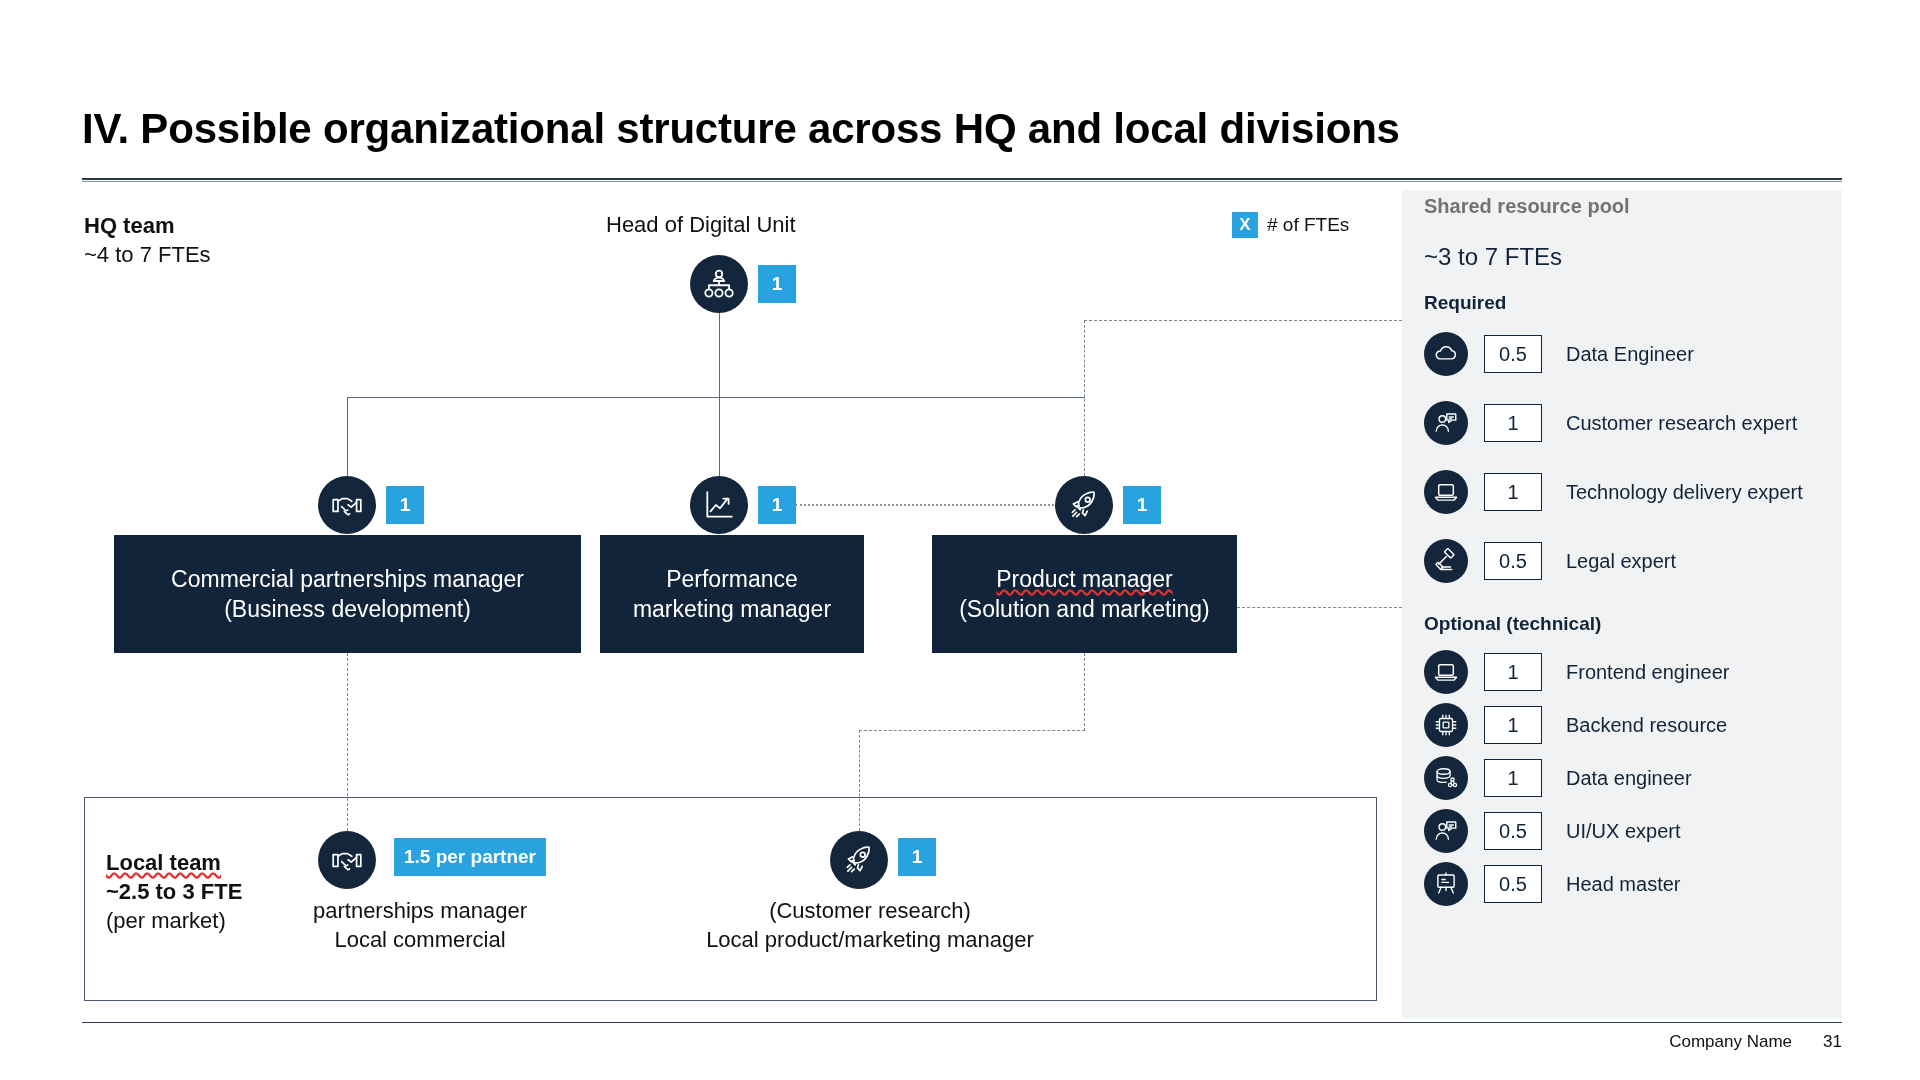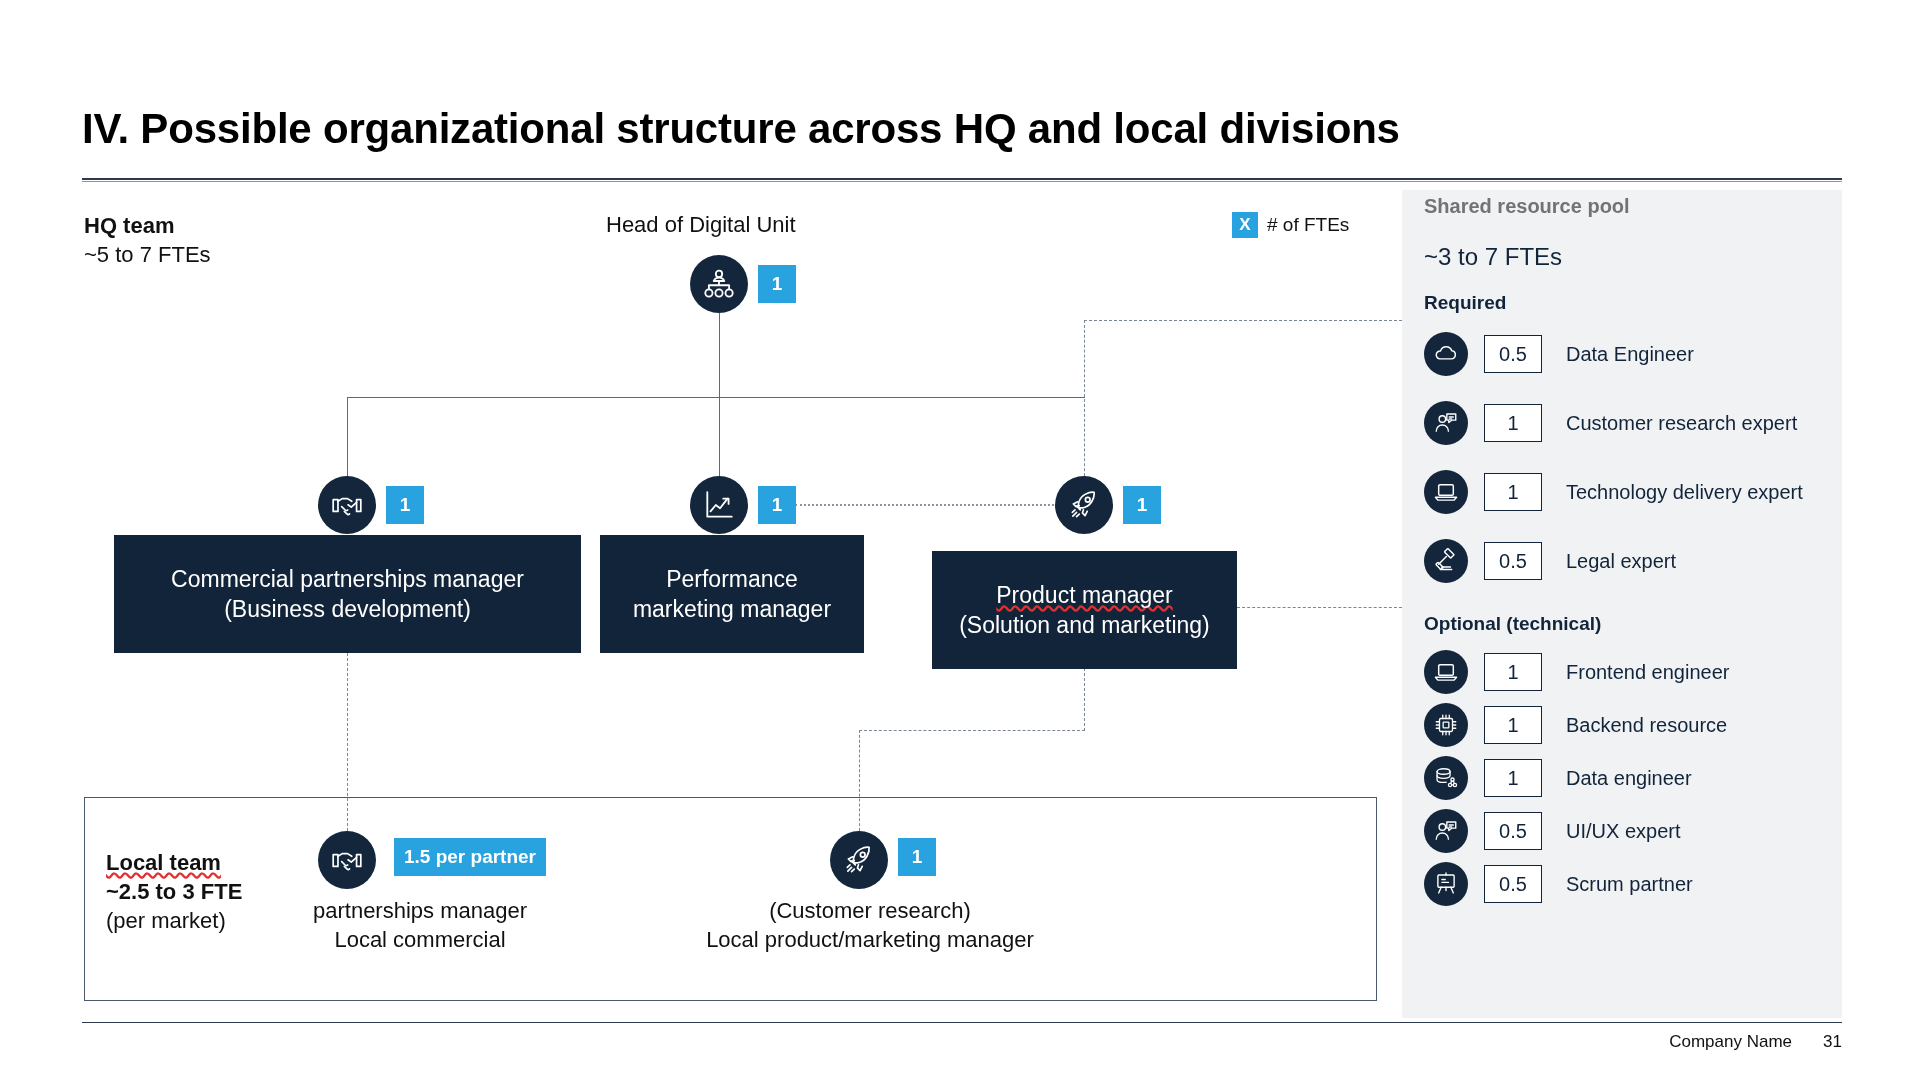--- a/index.html
+++ b/index.html
@@ -133,21 +133,21 @@
   <div class="title">IV. Possible organizational structure across HQ and local divisions</div>
   <div class="title-rule"></div>
 
   <div class="legend">
     <div class="legend-swatch">X</div>
     <div class="legend-text"># of FTEs</div>
   </div>
 
   <div class="hq-label">
     <div class="l1">HQ team</div>
-    <div class="l2">~5 to 7 FTEs</div>
+    <div class="l2">~4 to 7 FTEs</div>
   </div>
 
   <div class="head-title">Head of Digital Unit</div>
 
   <div class="node-icon" style="left:690px; top:255px;">
     <svg viewBox="0 0 32 32" fill="none" stroke="#fff" stroke-width="1.7" stroke-linecap="round" stroke-linejoin="round">
       <circle cx="16" cy="6.5" r="3"></circle>
       <path d="M11 13.2c.8-2 2.7-3.2 5-3.2s4.2 1.2 5 3.2z"></path>
       <path d="M16 13.6v3.6M6.5 21v-3.8h19V21"></path>
       <circle cx="6.5" cy="24.5" r="3.4"></circle>
@@ -204,21 +204,21 @@
   <div class="node-icon" style="left:1055px; top:476px;">
     <svg viewBox="0 0 32 32" fill="none" stroke="#fff" stroke-width="1.6" stroke-linecap="round" stroke-linejoin="round">
       <path d="M13.5 19.5C10 16 12 8.5 18 5c4.5-2.5 8.5-2 8.5-2s.5 4-2 8.5c-3.5 6-11 8-14.5 4.5z" transform="translate(-1 1)"></path>
       <path d="M11.5 16.5l-3 1-2.5-2.5 4-2"></path>
       <path d="M15.5 20.5l-1 3 2.5 2.5 2-4"></path>
       <path d="M9 23l-3.5 3.5M7.5 20.5L5 23M11.5 24.5L9 27"></path>
       <circle cx="19.5" cy="11" r="2.2"></circle>
     </svg>
   </div>
   <div class="badge" style="left:1123px; top:486px;">1</div>
-  <div class="rolebox" style="left:932px; top:535px; width:305px; height:118px; flex-direction:column;margin-top:16px;">
+  <div class="rolebox" style="left:932px; top:535px; width:305px; height:118px; flex-direction:column;">
     <div><span class="spell">Product manager</span></div>
     <div>(Solution and marketing)</div>
   </div>
 
   <div class="local-box"></div>
   <div class="local-label">
     <div class="b"><span class="spell">Local team</span></div>
     <div class="b">~2.5 to 3 FTE</div>
     <div class="n">(per market)</div>
   </div>
@@ -363,21 +363,21 @@
   <div class="res-row" style="top:862px;">
     <div class="res-ic">
       <svg viewBox="0 0 32 32" fill="none" stroke="#fff" stroke-width="1.7" stroke-linecap="round" stroke-linejoin="round">
         <rect x="6" y="5" width="20" height="15" rx="1.2"></rect>
         <path d="M16 2.5V5"></path>
         <path d="M10 20l-3 7M22 20l3 7M16 20v4"></path>
         <path d="M11 10.5h4M11 14h8"></path>
       </svg>
     </div>
     <div class="res-num">0.5</div>
-    <div class="res-lbl">Scrum partner</div>
+    <div class="res-lbl">Head master</div>
   </div>
 
 
   <div class="footer-rule"></div>
   <div class="footer-company">Company Name</div>
   <div class="footer-page">31</div>
 
 </div>
 
 </body></html>

